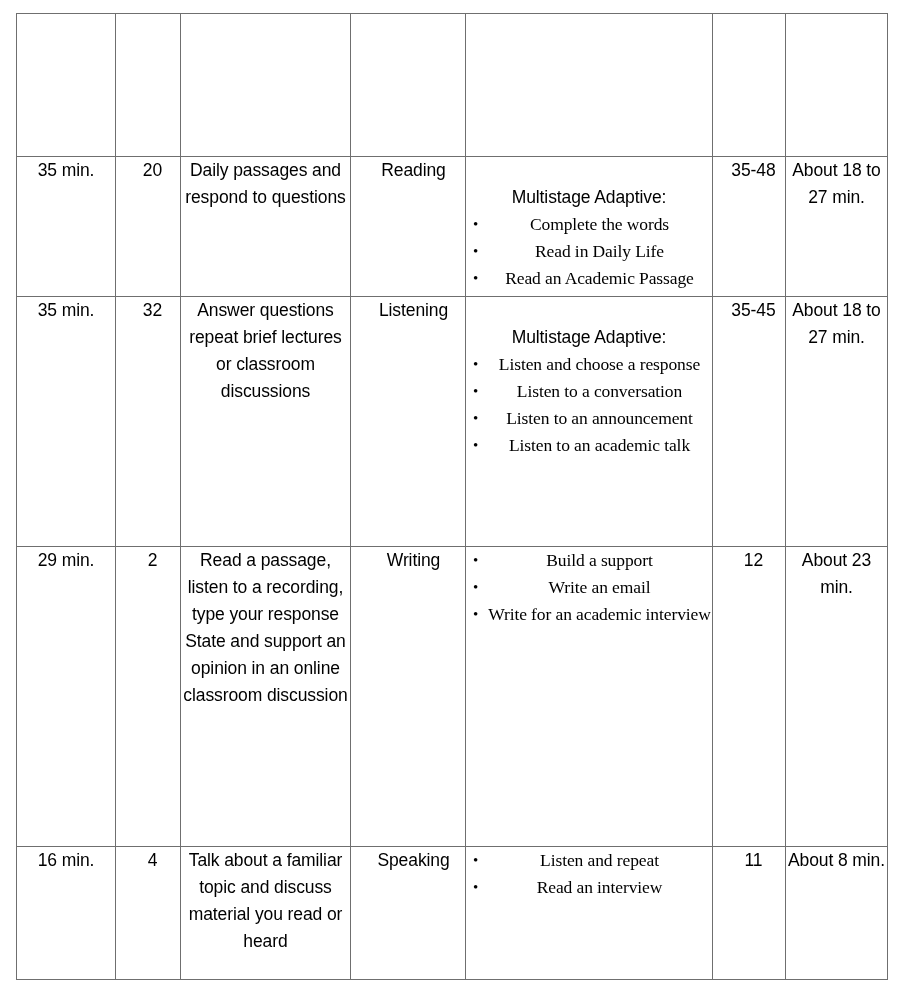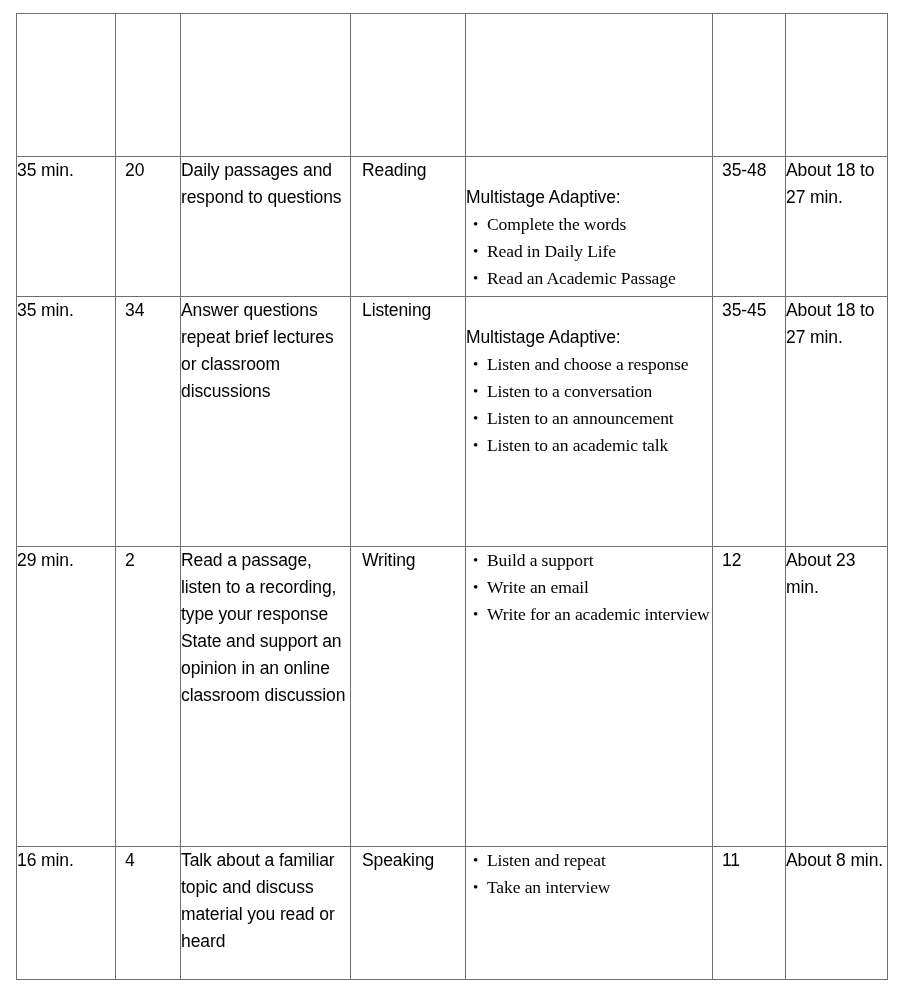--- a/index.html
+++ b/index.html
@@ -13,20 +13,21 @@
     font-family: "Liberation Sans", sans-serif;
     color: #000000;
     -webkit-font-smoothing: antialiased;
   }
 
   .page {
     position: relative;
     width: 900px;
     height: 1000px;
     overflow: hidden;
+    text-align: center;
   }
 
   table.exam-table {
     position: absolute;
     left: 16px;
     top: 13px;
     width: 871px;
     border-collapse: collapse;
     table-layout: fixed;
   }
@@ -209,21 +210,21 @@
         <td class="cell">
             <span class="cell-text">About 18 to 27 min.</span>
           </td>
       </tr>
 
       <tr class="row-listening">
         <td class="cell">
             <span class="cell-text">35 min.</span>
           </td>
         <td class="cell num-cell">
-            <span class="cell-text">34</span>
+            <span class="cell-text">32</span>
           </td>
         <td class="cell">
             <span class="cell-text">Answer questions repeat brief lectures or classroom discussions</span>
           </td>
         <td class="cell section-cell">
             <span class="cell-text">Listening</span>
           </td>
         <td class="cell">
           <span class="adaptive-label">Multistage Adaptive:</span>
           <ul class="bullets">
@@ -278,21 +279,21 @@
           </td>
         <td class="cell">
             <span class="cell-text">Talk about a familiar topic and discuss material you read or heard</span>
           </td>
         <td class="cell section-cell">
             <span class="cell-text">Speaking</span>
           </td>
         <td class="cell">
           <ul class="bullets">
             <li>Listen and repeat</li>
-            <li>Take an interview</li>
+            <li>Read an interview</li>
           </ul>
         </td>
         <td class="cell num-cell">
             <span class="cell-text">11</span>
           </td>
         <td class="cell">
             <span class="cell-text">About 8 min.</span>
           </td>
       </tr>
 

